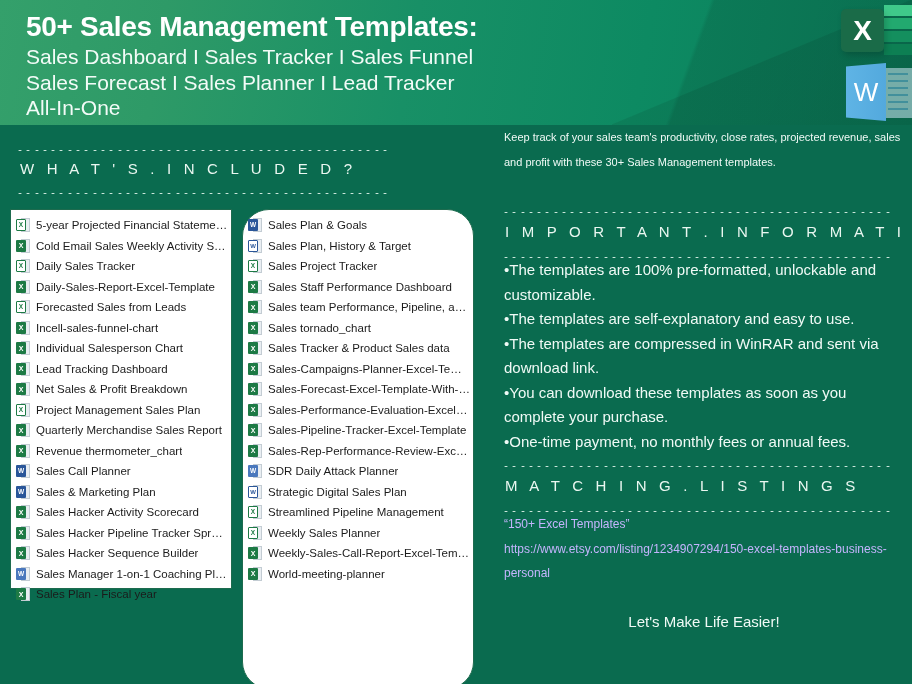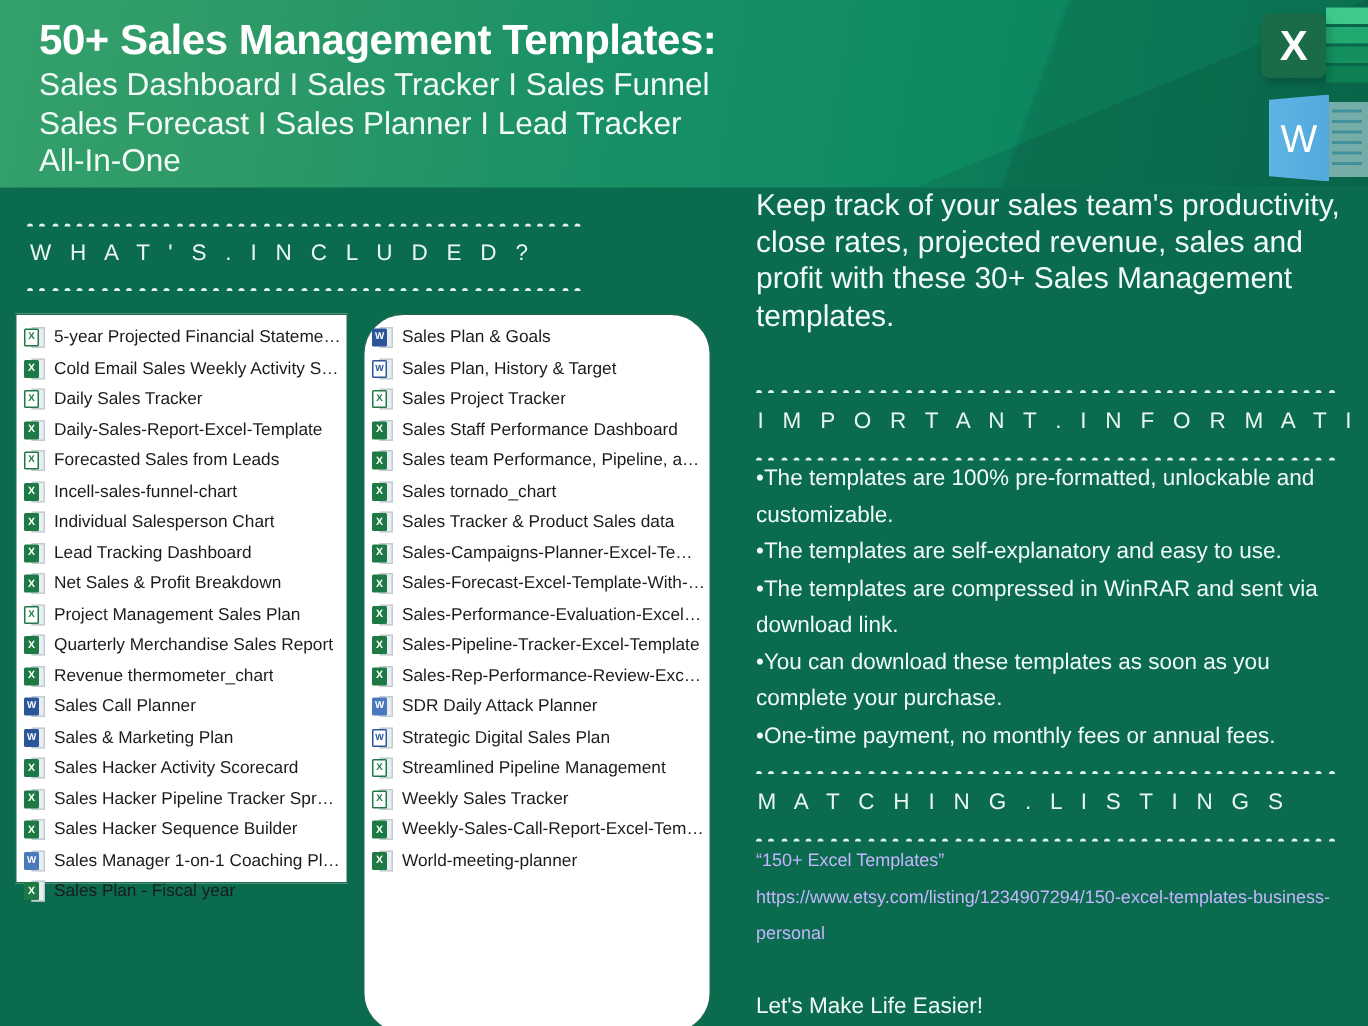--- a/index.html
+++ b/index.html
@@ -126,27 +126,27 @@
   }
   
   .fi.docm .bdg { background:#4a78bd; font-size:6.5px; }
 
   
   .right-col {
     position:absolute; left:504px; top:125px; width:400px; height:559px;
     color:#eef9f4;
   }
   .para {
-    font-size:20px; line-height:24.5px; color:#f0faf6; font-weight:300;
+    font-size:11px; line-height:24.5px; color:#f0faf6; font-weight:300;
   }
   .right-col .dots-row { margin:0 0 0 0; }
   .right-col .sec-head { margin:10px 0 9px 1px; }
   .bullets { font-size:15px; line-height:24.5px; color:#f0faf6; font-weight:300; }
   .listing { font-size:12px; line-height:24.5px; color:#c4b5fd; font-weight:300; }
-  .closing { font-size:15px; line-height:24.5px; color:#f0faf6; font-weight:300; margin-top:24px; }
+  .closing { font-size:15px; line-height:24.5px; color:#f0faf6; font-weight:300; margin-top:24px;text-align:center; }
 </style>
 </head>
 <body>
 
 <div class="header">
   <div class="header-shade"></div>
   <div class="header-tri"></div>
 
   <div class="header-text">
     <div class="h-title">50+ Sales Management Templates:</div>
@@ -424,21 +424,21 @@
           <span class="pg"></span>
           <span class="bdg">X</span>
         </span>
         <span class="file-name">Streamlined Pipeline Management</span>
       </div>
       <div class="file-row">
         <span class="fi xls">
           <span class="pg"></span>
           <span class="bdg">X</span>
         </span>
-        <span class="file-name">Weekly Sales Tracker</span>
+        <span class="file-name">Weekly Sales Planner</span>
       </div>
       <div class="file-row">
         <span class="fi xlsx">
           <span class="pg"></span>
           <span class="bdg">X</span>
         </span>
         <span class="file-name">Weekly-Sales-Call-Report-Excel-Template</span>
       </div>
       <div class="file-row">
         <span class="fi xlsx">

